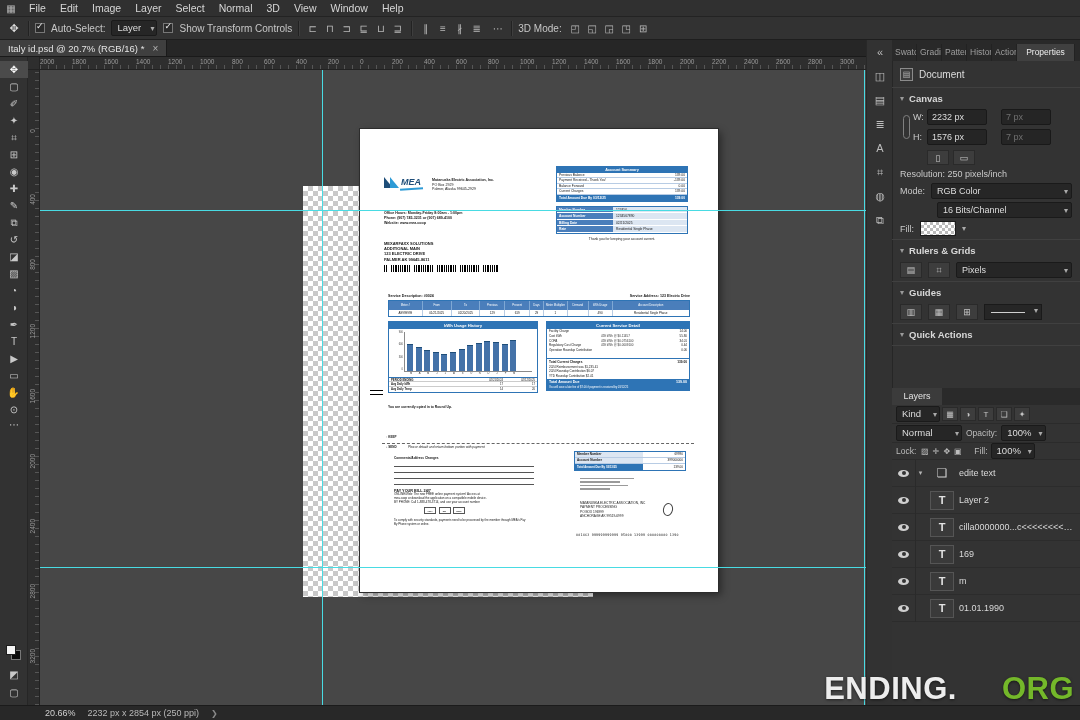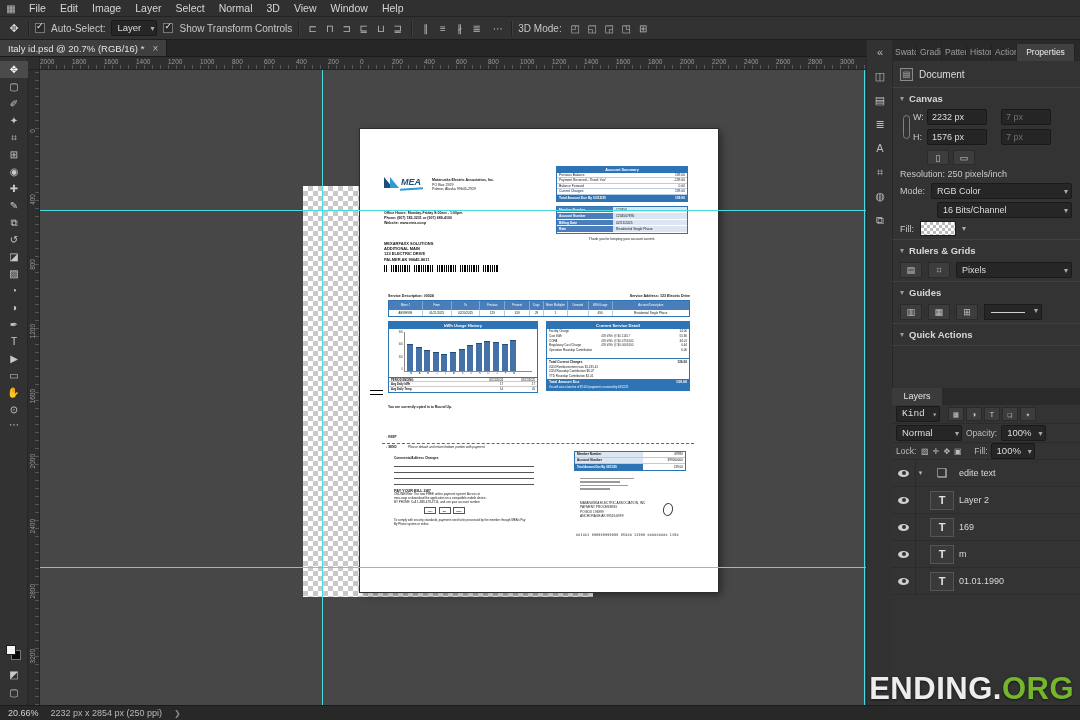--- a/index.html
+++ b/index.html
@@ -195,21 +195,21 @@
  linear-gradient(45deg,#bbb 25%,transparent 25%,transparent 75%,#bbb 75%);
  background-size:6px 6px;background-position:0 0,3px 3px;}
 .lineddl{position:relative;width:58px;height:16px;background:#262626;border:1px solid #1a1a1a;}
 .lineddl i{position:absolute;left:6px;right:16px;top:7px;border-top:1.5px solid #cfcfcf;}
 .lineddl .chev{position:absolute;right:3px;top:1px;font-size:8px;color:#aaa;}
 
 
 #layers{position:absolute;left:892px;top:388px;width:188px;height:317px;background:#333;}
 #ltabrow{height:17px;background:#2a2a2a;display:flex;}
 .ltab{width:50px;background:#3b3b3b;color:#e2e2e2;font-size:9px;line-height:17px;text-align:center;}
-#filterrow{height:19px;display:flex;align-items:center;gap:8px;padding:0 4px;border-bottom:1px solid #2b2b2b;font-family:Liberation Mono, monospace;}
+#filterrow{height:19px;display:flex;align-items:center;gap:2px;padding:0 4px;border-bottom:1px solid #2b2b2b;}
 #blendrow{height:19px;display:flex;align-items:center;gap:4px;padding:0 4px;border-bottom:1px solid #2b2b2b;font-size:8.5px;color:#bdbdbd;}
 #lockrow{height:17px;display:flex;align-items:center;gap:3px;padding:0 4px;border-bottom:1px solid #2b2b2b;font-size:8.5px;color:#bdbdbd;}
 .ficon{width:16px;height:14px;background:#3d3d3d;border:1px solid #2a2a2a;font-size:8px;color:#c5c5c5;text-align:center;line-height:13px;}
 .lockicon{width:11px;font-size:8px;color:#bdbdbd;text-align:center;}
 #layerlist .lrow{height:27px;display:flex;align-items:center;border-bottom:1px solid #2c2c2c;}
 .leye{width:24px;height:27px;border-right:1px solid #2a2a2a;display:flex;align-items:center;justify-content:center;}
 .eyeball{width:11px;height:7px;background:#cfcfcf;border-radius:50%;position:relative;}
 .eyeball::after{content:"";position:absolute;left:3.5px;top:1.5px;width:4px;height:4px;background:#333;border-radius:50%;}
 .lcaret{width:9px;font-size:7px;color:#b5b5b5;text-align:center;}
 .thumb{width:24px;height:19px;margin:0 5px;border:1px solid #555;background:#3a3a3a;position:relative;
@@ -217,27 +217,27 @@
 .thumb.text::after{content:"T";}
 .thumb.pixel{background-color:#e8e8e8;background-image:linear-gradient(45deg,#9c9c9c 25%,transparent 25%,transparent 75%,#9c9c9c 75%),
  linear-gradient(45deg,#9c9c9c 25%,transparent 25%,transparent 75%,#9c9c9c 75%);background-size:6px 6px;background-position:0 0,3px 3px;}
 .thumb.group{background:none;border:none;font-weight:normal;}
 .thumb.group::after{content:"❏";font-size:12px;color:#cfcfcf;}
 .lname{flex:1;font-size:9px;color:#dadada;white-space:nowrap;overflow:hidden;text-overflow:ellipsis;margin-right:4px;}
 
 
 #statusbar{position:absolute;left:0;top:705px;width:1080px;height:15px;background:#282828;border-top:1px solid #1b1b1b;
  display:flex;align-items:center;gap:12px;padding-left:8px;font-size:9px;color:#b9b9b9;}
-#statusbar .zoombox{color:#d0d0d0;}
+#statusbar .zoombox{color:#d0d0d0;margin-left:37px;}
 #statusbar .chev{font-size:8px;color:#8a8a8a;}
 
 
 #watermark{position:absolute;right:6px;bottom:13px;font-size:31px;font-weight:bold;letter-spacing:0.5px;
  color:#ededed;text-shadow:0 1px 3px rgba(0,0,0,.55);z-index:100;}
-#watermark .accent{color:#74b72a;}
+#watermark .accent{color:#74b72a;margin-left:45px;}
 </style>
 </head>
 <body>
 
 <div id="root">
 
   <div id="menubar">
     <span class="appicon">▦</span>
     <div id="menus">
         <span class="menu">File</span>
@@ -792,20 +792,28 @@
         <span class="lcaret"></span>
         <span class="thumb text"></span>
         <span class="lname">Layer 2</span>
       </div>
         <div class="lrow">
         <span class="leye">
             <span class="eyeball"></span>
           </span>
         <span class="lcaret"></span>
         <span class="thumb text"></span>
+        <span class="lname">cilla0000000...c&lt;&lt;&lt;&lt;&lt;&lt;&lt;&lt;0 d</span>
+      </div>
+        <div class="lrow">
+        <span class="leye">
+            <span class="eyeball"></span>
+          </span>
+        <span class="lcaret"></span>
+        <span class="thumb text"></span>
         <span class="lname">169</span>
       </div>
         <div class="lrow">
         <span class="leye">
             <span class="eyeball"></span>
           </span>
         <span class="lcaret"></span>
         <span class="thumb text"></span>
         <span class="lname">m</span>
       </div>

